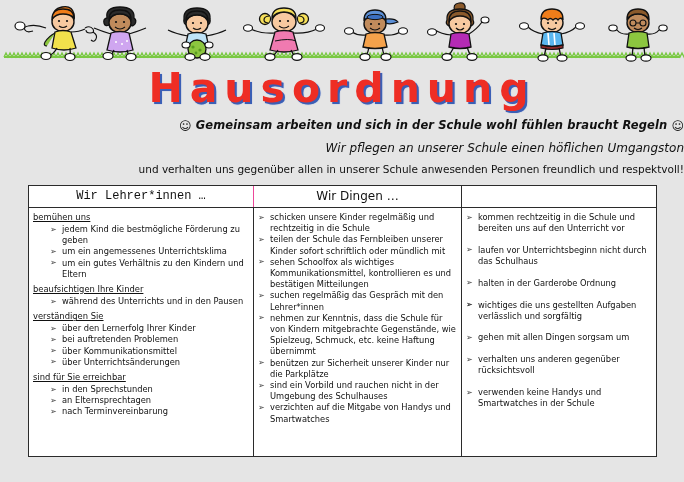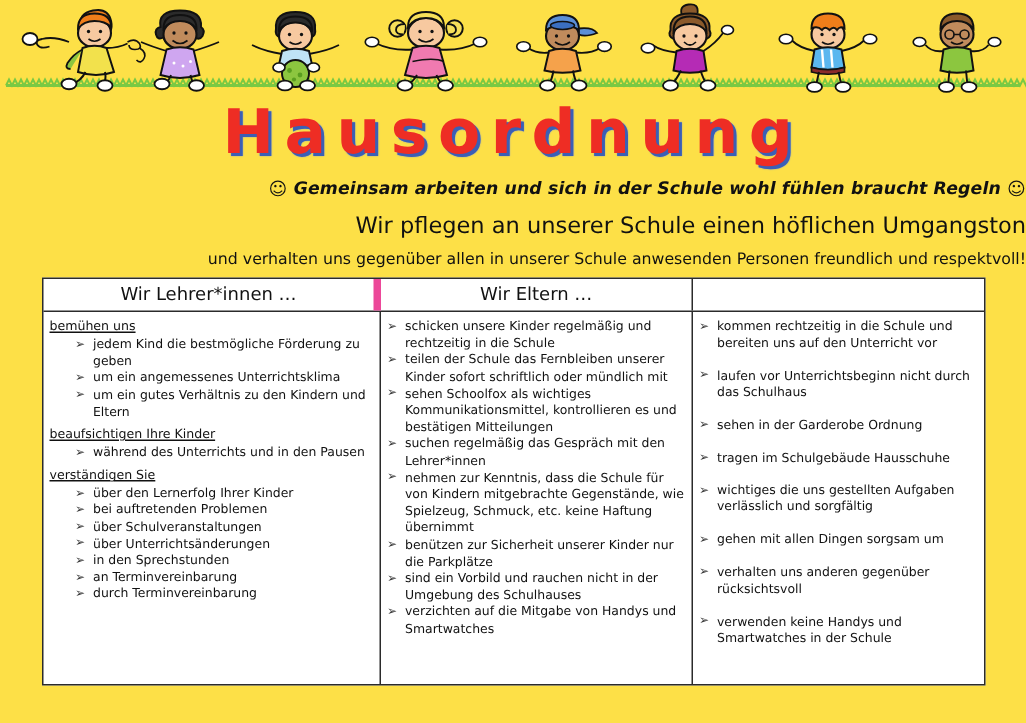--- a/index.html
+++ b/index.html
@@ -11,21 +11,21 @@
     width: 684px;
     height: 482px;
     overflow: hidden;
     font-family: "DejaVu Sans", sans-serif;
     color: #1a1a1a;
   }
   .page {
     position: relative;
     width: 684px;
     height: 482px;
-    background: #fde047;
+    background: #e5e5e5;
   }
 
   
   .banner {
     position: relative;
     width: 684px;
     height: 62px;
     overflow: hidden;
   }
   .banner svg { display: block; }
@@ -56,23 +56,24 @@
   }
   .intro .line1 {
     font-size: 11.5px;
     font-weight: bold;
     font-style: italic;
     letter-spacing: 0.1px;
     margin-top: 4px;
     color: #111;
   }
   .intro .line2 {
-    font-size: 15px;
+    font-size: 12px;
     margin-top: 8px;
     color: #111;
+    font-style: italic;
   }
   .intro .line3 {
     font-size: 10.5px;
     margin-top: 8px;
     color: #111;
     padding-left: 38px;
   }
   .smiley {
     font-size: 12px;
     vertical-align: -1px;
@@ -93,21 +94,21 @@
     border-bottom: 1px solid #2b2b2b;
   }
   .th {
     box-sizing: border-box;
     text-align: center;
     font-size: 12px;
     padding: 3px 0 4px 0;
     font-family: "DejaVu Sans", sans-serif;
     color: #111;
   }
-  .th.c1 { width: 225px; border-right: 5px solid #ec4899; }
+  .th.c1 { width: 225px; border-right: 1px solid #ec4899; font-family: Liberation Mono, monospace; }
   .th.c2 { width: 208px; border-right: 1px solid #2b2b2b; }
   .th.c3 { width: 194px; }
 
   .tbody {
     display: flex;
     min-height: 248px;
   }
   .td {
     box-sizing: border-box;
     padding: 4px 5px 6px 4px;
@@ -334,65 +335,66 @@
       <span>Gemeinsam arbeiten und sich in der Schule wohl fühlen braucht Regeln</span>
       <span class="smiley">☺</span>
     </div>
     <div class="line2">Wir pflegen an unserer Schule einen höflichen Umgangston</div>
     <div class="line3">und verhalten uns gegenüber allen in unserer Schule anwesenden Personen freundlich und respektvoll!</div>
   </div>
 
   <div class="table-outer">
     <div class="thead">
       <div class="th c1">Wir Lehrer*innen …</div>
-      <div class="th c2">Wir Eltern …</div>
+      <div class="th c2">Wir Dingen …</div>
     </div>
     <div class="tbody">
       <div class="td c1" id="col0">
           <div class="grp-head">bemühen uns</div>
           <ul class="bul indent">
             <li><span class="arrow">➢</span><span>jedem Kind die bestmögliche Förderung zu geben</span></li>
             <li><span class="arrow">➢</span><span>um ein angemessenes Unterrichtsklima</span></li>
             <li><span class="arrow">➢</span><span>um ein gutes Verhältnis zu den Kindern und Eltern</span></li>
           </ul>
           <div class="grp-head spaced">beaufsichtigen Ihre Kinder</div>
           <ul class="bul indent">
             <li><span class="arrow">➢</span><span>während des Unterrichts und in den Pausen</span></li>
           </ul>
           <div class="grp-head spaced">verständigen Sie</div>
           <ul class="bul indent">
             <li><span class="arrow">➢</span><span>über den Lernerfolg Ihrer Kinder</span></li>
             <li><span class="arrow">➢</span><span>bei auftretenden Problemen</span></li>
-            <li><span class="arrow">➢</span><span>über Schulveranstaltungen</span></li>
+            <li><span class="arrow">➢</span><span>über Kommunikationsmittel</span></li>
             <li><span class="arrow">➢</span><span>über Unterrichtsänderungen</span></li>
           </ul>
+          <div class="grp-head spaced">sind für Sie erreichbar</div>
           <ul class="bul indent">
             <li><span class="arrow">➢</span><span>in den Sprechstunden</span></li>
-            <li><span class="arrow">➢</span><span>an Terminvereinbarung</span></li>
-            <li><span class="arrow">➢</span><span>durch Terminvereinbarung</span></li>
+            <li><span class="arrow">➢</span><span>an Elternsprechtagen</span></li>
+            <li><span class="arrow">➢</span><span>nach Terminvereinbarung</span></li>
           </ul>
         </div>
       <div class="td c2" id="col1">
           <ul class="bul">
             <li><span class="arrow">➢</span><span>schicken unsere Kinder regelmäßig und rechtzeitig in die Schule</span></li>
             <li><span class="arrow">➢</span><span>teilen der Schule das Fernbleiben unserer Kinder sofort schriftlich oder mündlich mit</span></li>
             <li><span class="arrow">➢</span><span>sehen Schoolfox als wichtiges Kommunikationsmittel, kontrollieren es und bestätigen Mitteilungen</span></li>
             <li><span class="arrow">➢</span><span>suchen regelmäßig das Gespräch mit den Lehrer*innen</span></li>
             <li><span class="arrow">➢</span><span>nehmen zur Kenntnis, dass die Schule für von Kindern mitgebrachte Gegenstände, wie Spielzeug, Schmuck, etc. keine Haftung übernimmt</span></li>
             <li><span class="arrow">➢</span><span>benützen zur Sicherheit unserer Kinder nur die Parkplätze</span></li>
             <li><span class="arrow">➢</span><span>sind ein Vorbild und rauchen nicht in der Umgebung des Schulhauses</span></li>
             <li><span class="arrow">➢</span><span>verzichten auf die Mitgabe von Handys und Smartwatches</span></li>
           </ul>
         </div>
       <div class="td c3" id="col2">
           <ul class="bul">
             <li><span class="arrow">➢</span><span>kommen rechtzeitig in die Schule und bereiten uns auf den Unterricht vor</span></li>
             <li><span class="arrow">➢</span><span>laufen vor Unterrichtsbeginn nicht durch das Schulhaus</span></li>
-            <li><span class="arrow">➢</span><span>sehen in der Garderobe Ordnung</span></li>
-            <li><span class="arrow">➢</span><span>tragen im Schulgebäude Hausschuhe</span></li>
+            <li><span class="arrow">➢</span><span>halten in der Garderobe Ordnung</span></li>
+            <li><span class="arrow">➢</span></li>
             <li><span class="arrow">➢</span><span>wichtiges die uns gestellten Aufgaben verlässlich und sorgfältig</span></li>
             <li><span class="arrow">➢</span><span>gehen mit allen Dingen sorgsam um</span></li>
             <li><span class="arrow">➢</span><span>verhalten uns anderen gegenüber rücksichtsvoll</span></li>
             <li><span class="arrow">➢</span><span>verwenden keine Handys und Smartwatches in der Schule</span></li>
           </ul>
         </div>
     </div>
   </div>
 
 </div>

